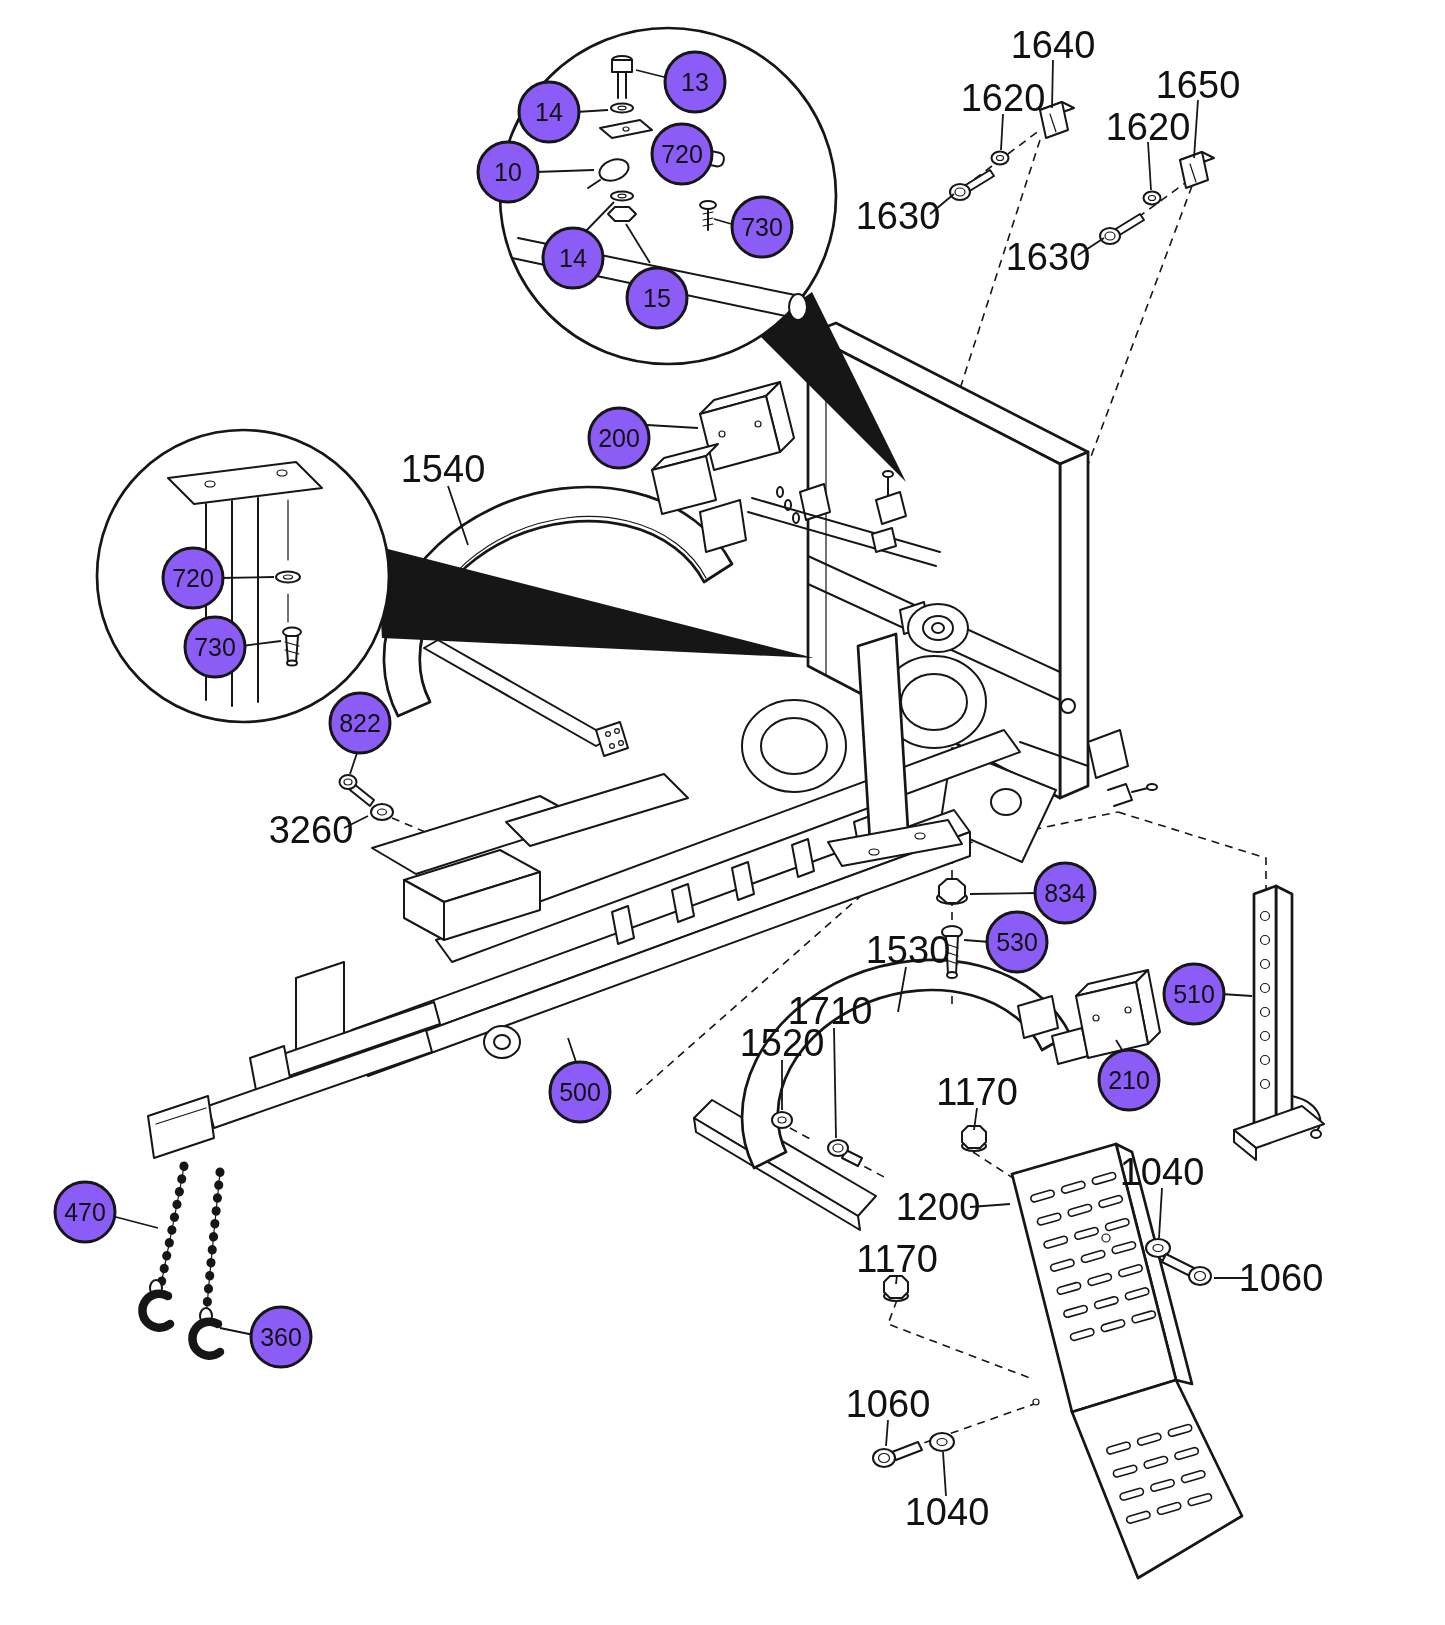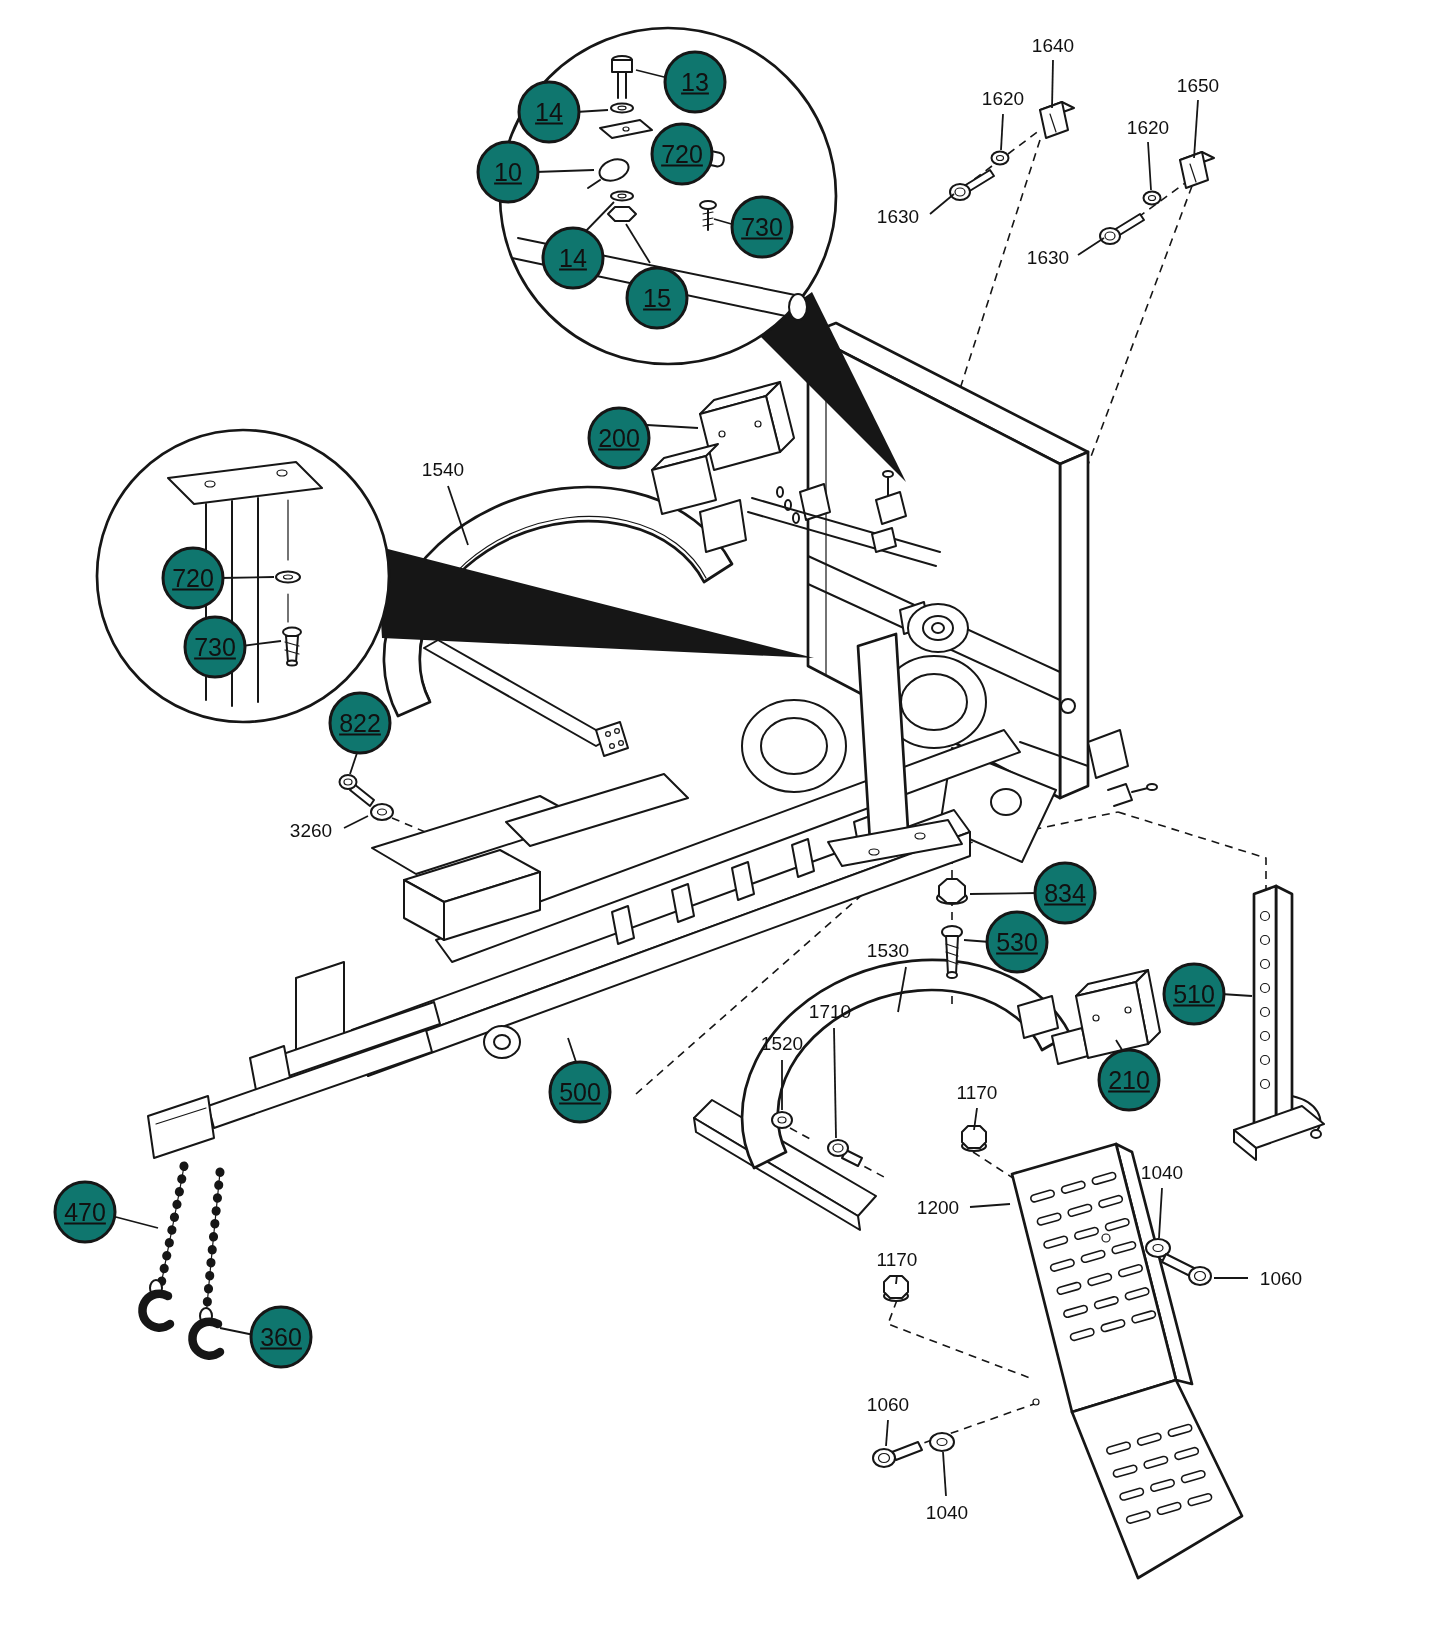--- a/index.html
+++ b/index.html
@@ -1,22 +1,22 @@
 <!DOCTYPE html>
 <html><head>
 <meta charset="utf-8">
 <style>
   html,body{margin:0;padding:0;background:#fff;}
   .page{position:relative;width:1445px;height:1625px;background:#ffffff;overflow:hidden;
         font-family:"Liberation Sans",sans-serif;color:#111;}
   .art{position:absolute;left:0;top:0;z-index:1;}
   .balloon{position:absolute;width:57px;height:57px;border:3px solid #161616;border-radius:50%;
-           background:#0f766e;display:flex;align-items:center;justify-content:center;
-           font-size:25px;line-height:1;transform:translate(-50%,-50%);z-index:3;text-decoration:underline;}
-  .plabel{position:absolute;transform:translate(-50%,-50%);font-size:19px;line-height:1;
+           background:#8b5cf6;display:flex;align-items:center;justify-content:center;
+           font-size:25px;line-height:1;transform:translate(-50%,-50%);z-index:3;}
+  .plabel{position:absolute;transform:translate(-50%,-50%);font-size:38px;line-height:1;
           white-space:nowrap;z-index:3;background:transparent;}
   
   .ln{fill:none;stroke:#161616;stroke-width:2;stroke-linecap:round;stroke-linejoin:round;}
   .thin{fill:none;stroke:#161616;stroke-width:1.2;stroke-linecap:round;}
   .fw{fill:#ffffff;stroke:#161616;stroke-width:2;stroke-linejoin:round;}
   .fw3{fill:#ffffff;stroke:#161616;stroke-width:2.7;stroke-linejoin:round;}
   .dashg path{fill:none;stroke:#161616;stroke-width:1.6;stroke-dasharray:8 6;}
   .leadg line{stroke:#161616;stroke-width:1.8;}
   .blk{fill:#161616;stroke:none;}
   .bead{fill:none;stroke:#161616;stroke-width:9;stroke-dasharray:0.5 12.5;stroke-linecap:round;}
@@ -461,21 +461,21 @@
 <div class="balloon" style="left:281px;top:1337px">360</div>
 
 <div class="plabel" style="left:1053px;top:45px">1640</div>
 <div class="plabel" style="left:1003px;top:98px">1620</div>
 <div class="plabel" style="left:1198px;top:85px">1650</div>
 <div class="plabel" style="left:1148px;top:127px">1620</div>
 <div class="plabel" style="left:898px;top:216px">1630</div>
 <div class="plabel" style="left:1048px;top:257px">1630</div>
 <div class="plabel" style="left:443px;top:469px">1540</div>
 <div class="plabel" style="left:311px;top:830px">3260</div>
-<div class="plabel" style="left:888px;top:950px">1530</div>
+<div class="plabel" style="left:908px;top:950px">1530</div>
 <div class="plabel" style="left:830px;top:1011px">1710</div>
 <div class="plabel" style="left:782px;top:1043px">1520</div>
 <div class="plabel" style="left:977px;top:1092px">1170</div>
 <div class="plabel" style="left:938px;top:1207px">1200</div>
 <div class="plabel" style="left:1162px;top:1172px">1040</div>
 <div class="plabel" style="left:1281px;top:1278px">1060</div>
 <div class="plabel" style="left:897px;top:1259px">1170</div>
 <div class="plabel" style="left:888px;top:1404px">1060</div>
 <div class="plabel" style="left:947px;top:1512px">1040</div>
 

